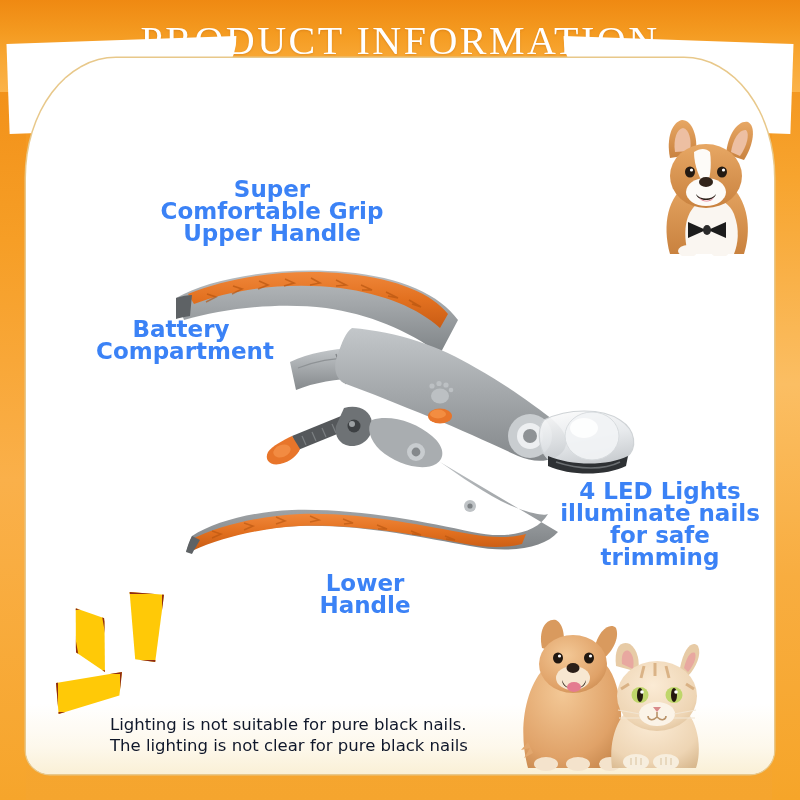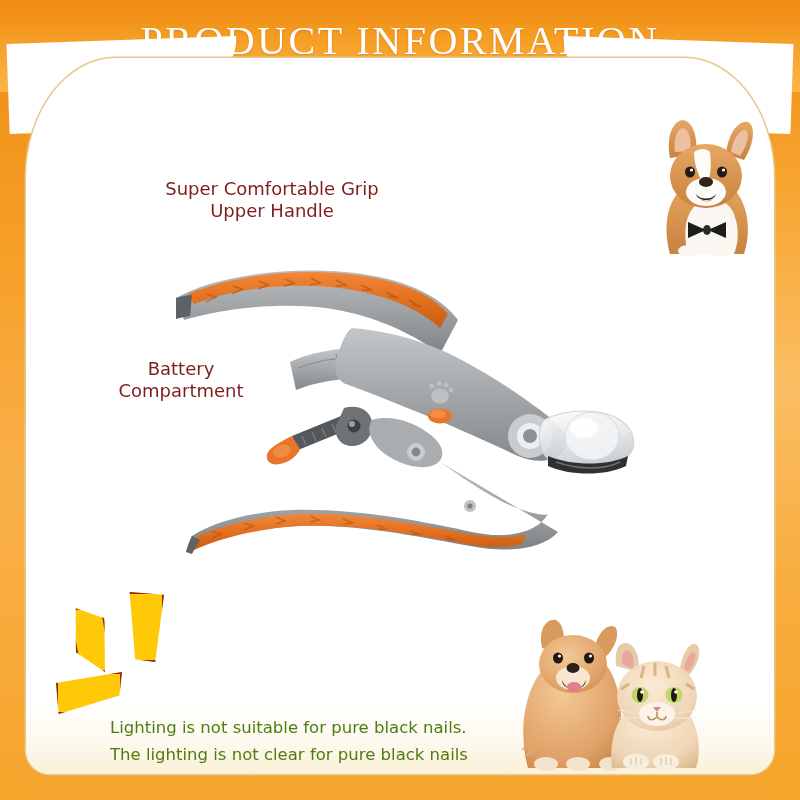--- a/index.html
+++ b/index.html
@@ -83,42 +83,43 @@
     width: 230px; height: 90px;
     background: #ffffff;
     pointer-events: none;
   }
   .swoosh.left  { left: 8px;  border-radius: 0 0 160px 0 / 0 0 90px 0; transform: rotate(-2deg); }
   .swoosh.right { right: 8px; border-radius: 0 0 0 160px / 0 0 0 90px; transform: rotate(2deg); }
 
   
   .label {
     position: absolute;
-    color: #7f1d1d;
-    font-size: 18px;
+    color: #3b82f6;
+    font-size: 23px;
     line-height: 22px;
     text-align: center;
     white-space: pre-line;
     font-family: "DejaVu Sans", sans-serif;
+    font-weight: bold;
   }
   .label.l-grip   { left: 152px; top: 178px; width: 240px; }
-  .label.l-batt   { left: 96px;  top: 318px; width: 170px; margin-top: 40px; }
+  .label.l-batt   { left: 96px;  top: 318px; width: 170px; }
   .label.l-blade  { left: 62px;  top: 448px; width: 250px; }
   .label.l-lower  { left: 280px; top: 572px; width: 170px; }
   .label.l-trap   { left: 516px; top: 295px; width: 220px; }
   .label.l-led    { left: 560px; top: 480px; width: 200px; }
 
   
   .warning {
     position: absolute;
     left: 110px; top: 714px;
     width: 470px;
-    color: #4d7c0f;
+    color: #0f172a;
     font-size: 16.5px;
-    line-height: 27px;
+    line-height: 21px;
     white-space: pre-line;
     font-family: "DejaVu Sans", sans-serif;
   }
 
   
   .spark {
     position: absolute;
     background: #FFC907;
     border: 2px solid #8E2B16;
   }
@@ -301,20 +302,24 @@
         <circle cx="330" cy="256" r="6" fill="#BFC3C6"></circle>
         <circle cx="330" cy="256" r="2.6" fill="#7E8285"></circle>
       </g>
     </svg>
   </div>
 
   <div class="label l-grip">Super Comfortable Grip
 Upper Handle</div>
   <div class="label l-batt">Battery
 Compartment</div>
+  <div class="label l-lower">Lower Handle</div>
+  <div class="label l-led">4 LED Lights
+illuminate nails
+for safe trimming</div>
 
   <div class="spark s1"></div>
   <div class="spark s2"></div>
   <div class="spark s3"></div>
 
   <div class="warning">Lighting is not suitable for pure black nails.
 The lighting is not clear for pure black nails</div>
 
   <div class="pet pet-corgi">
     <svg viewBox="0 0 126 152" xmlns="http://www.w3.org/2000/svg">

